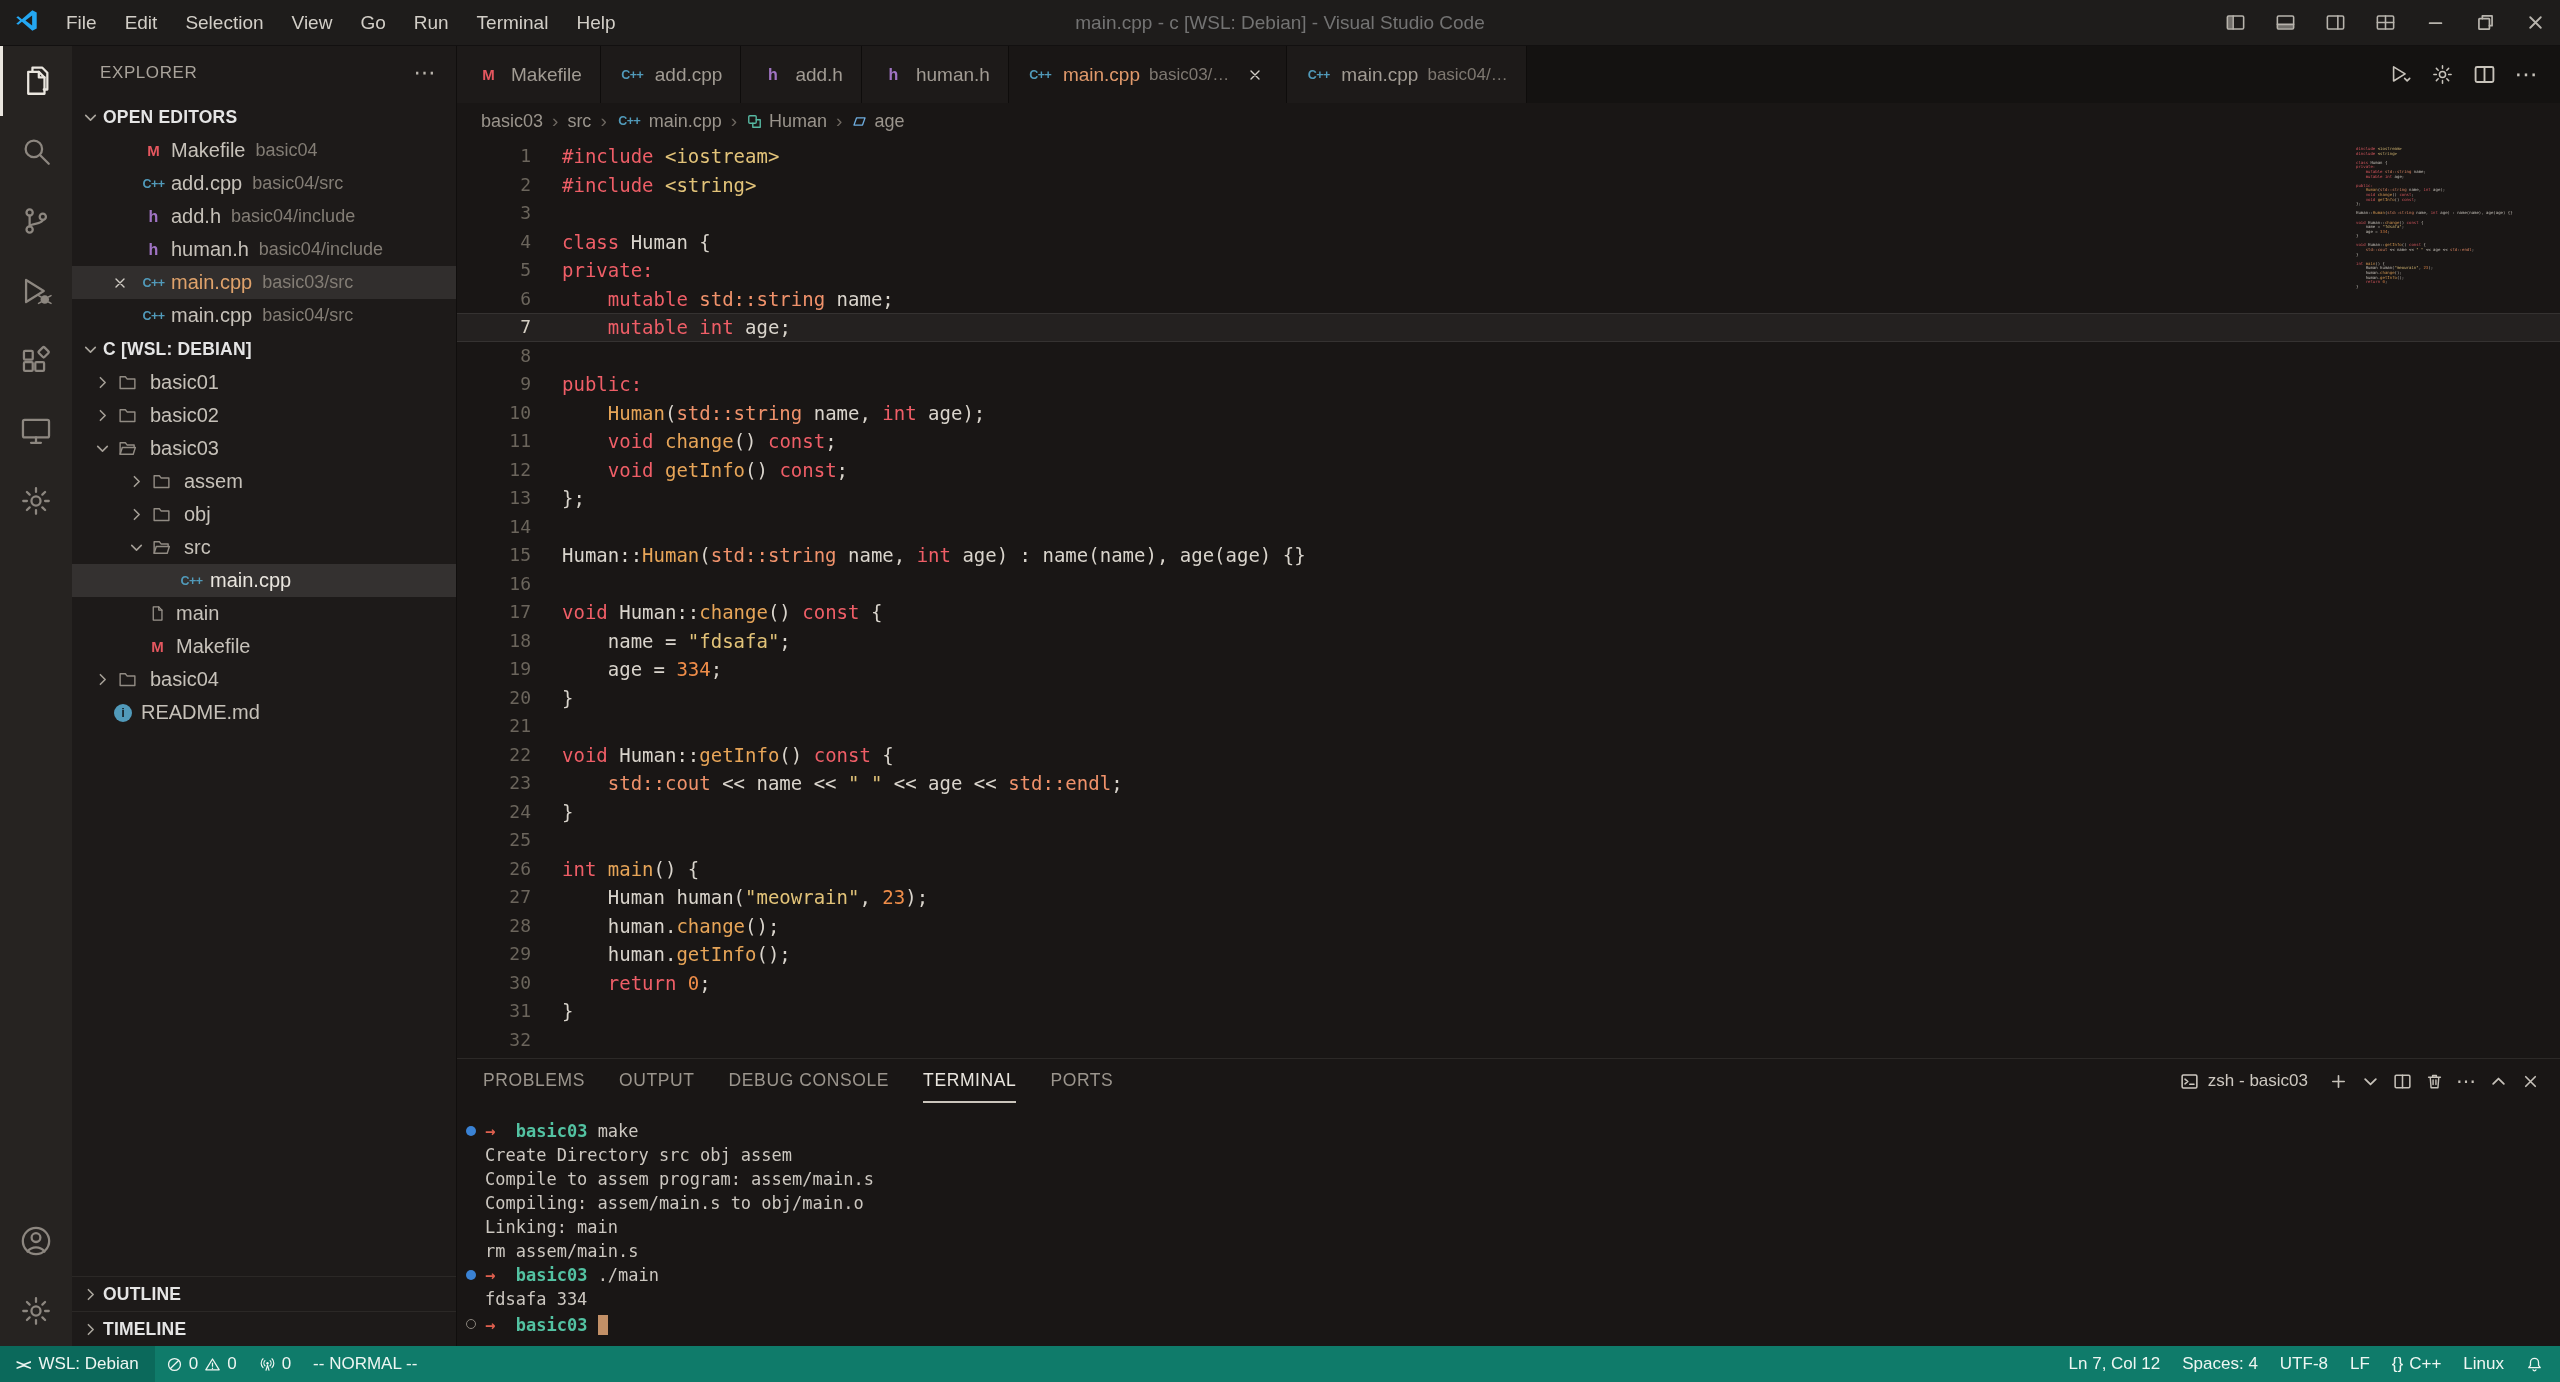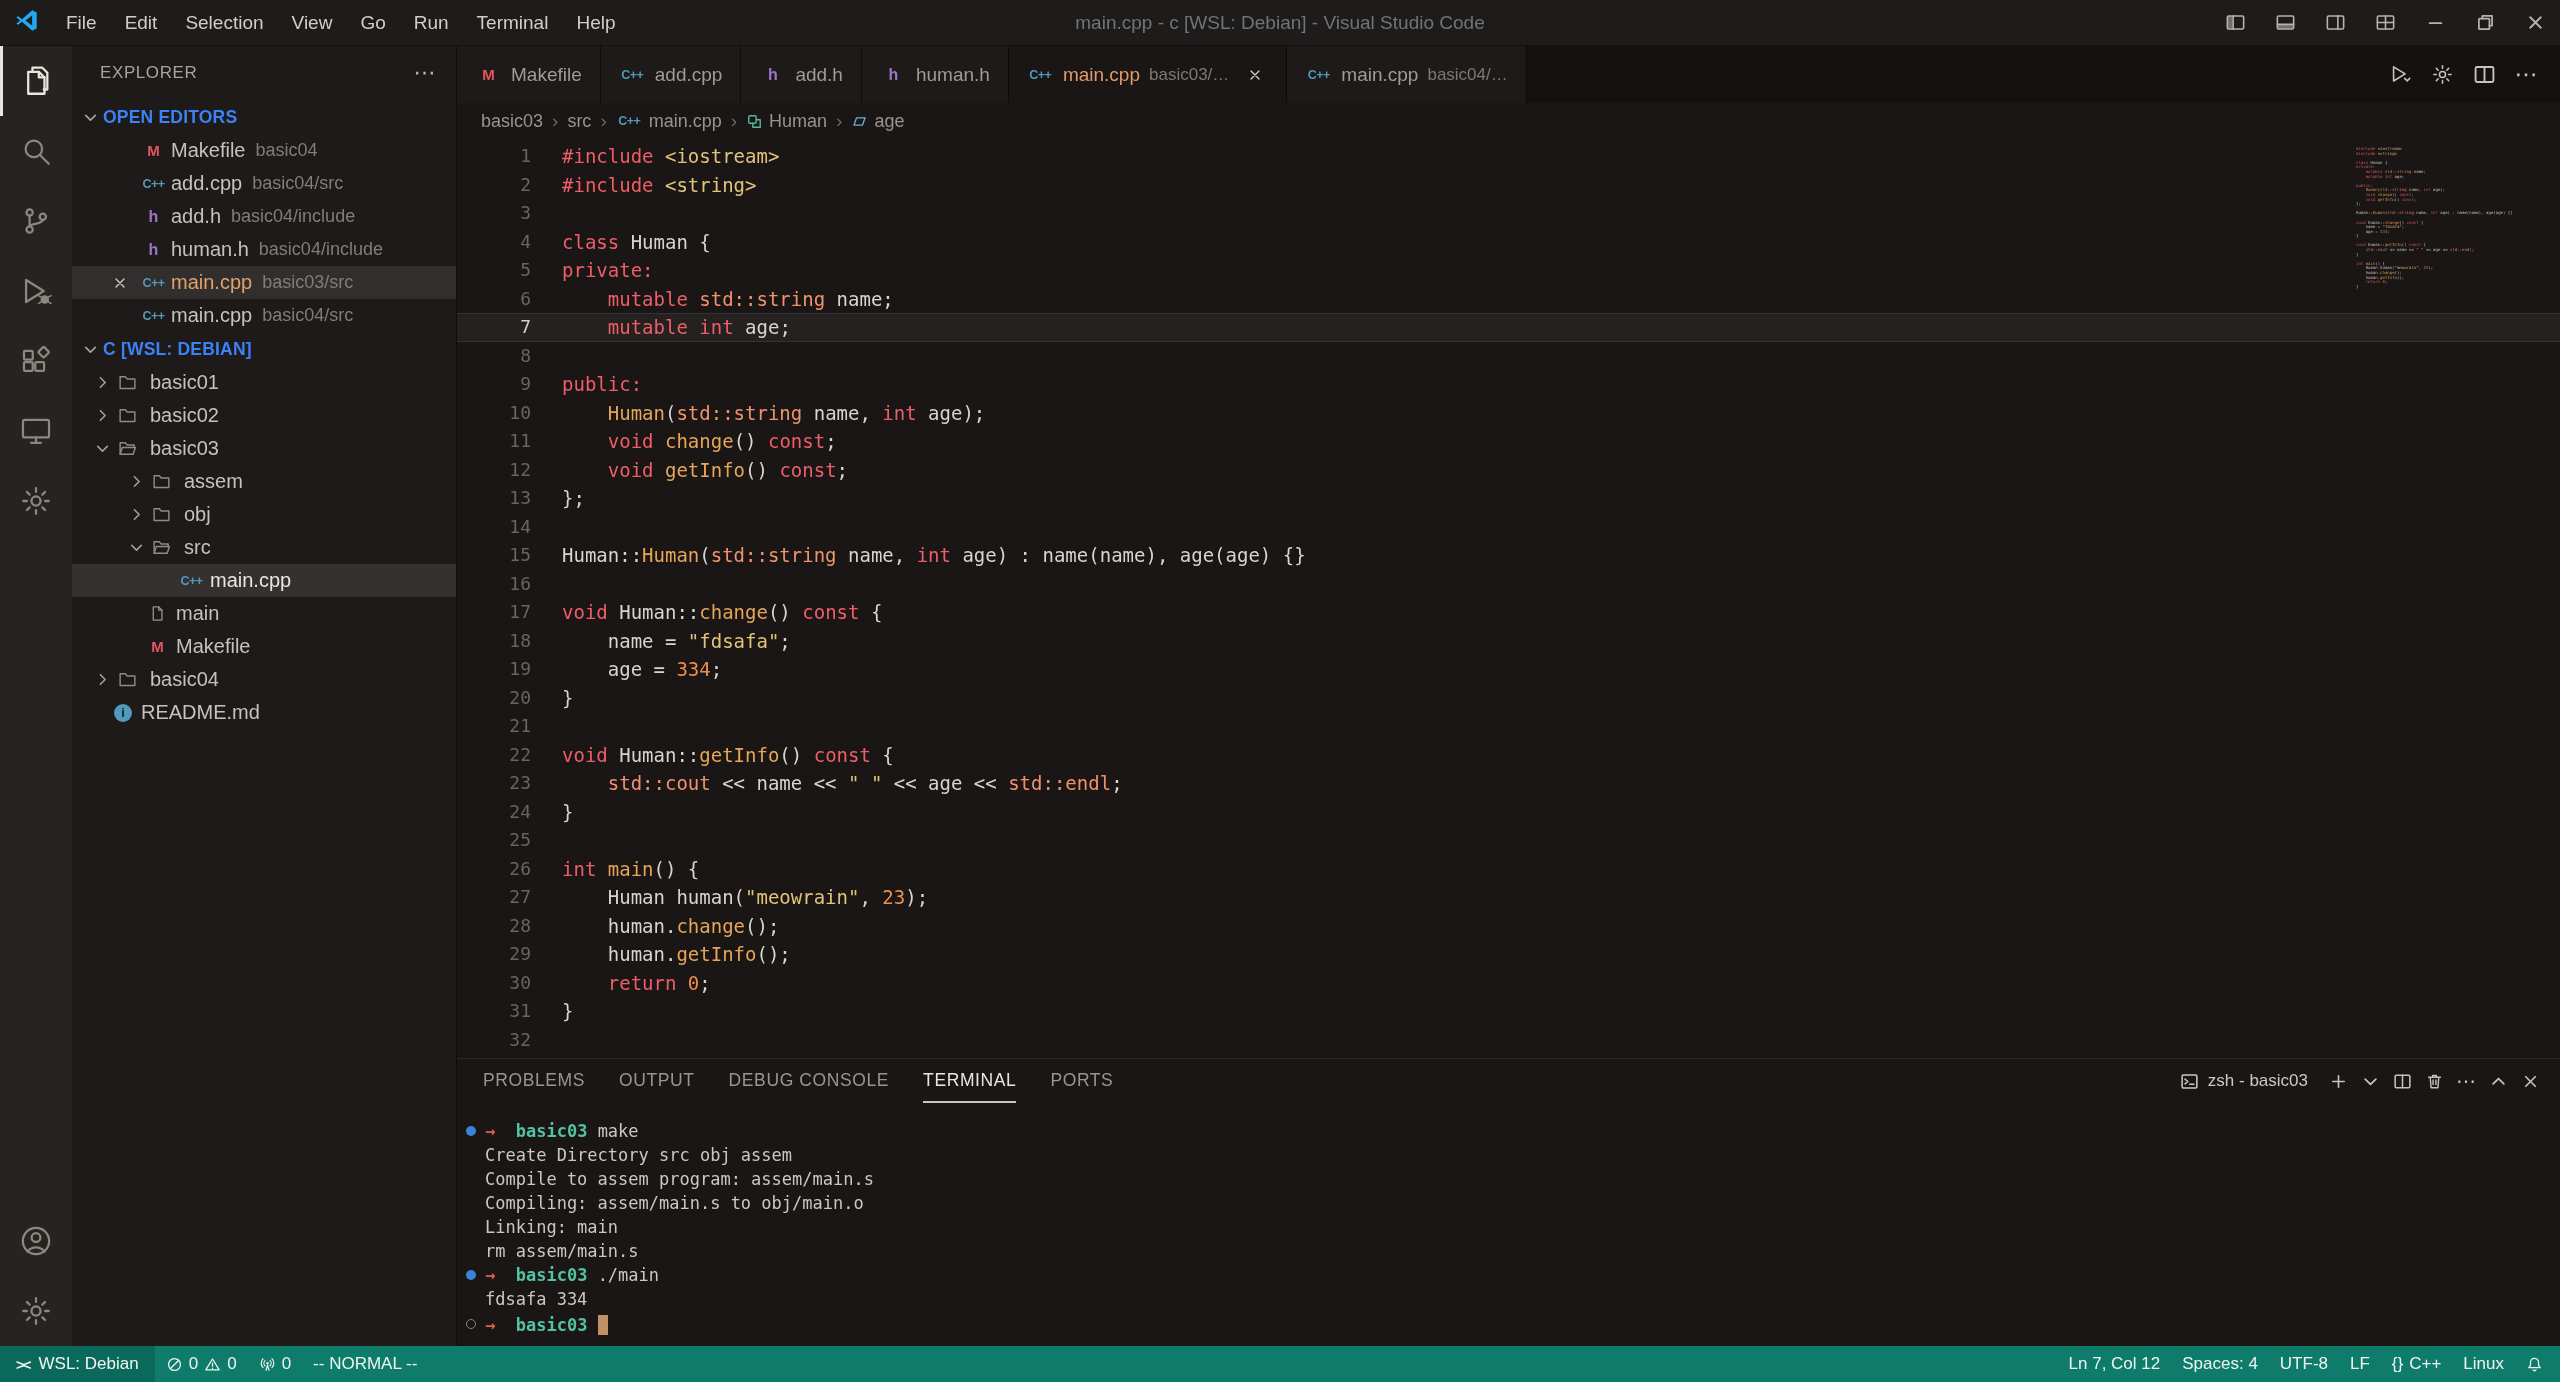--- a/index.html
+++ b/index.html
@@ -32,21 +32,21 @@
 .ab-item.active{color:#eae6df;box-shadow:inset 3px 0 0 #eae6df}
 .ab-bottom{margin-top:auto}
 
 
 .sidebar{width:385px;background:#1d1a19;border-right:1px solid #100e0d;flex:none;
   display:flex;flex-direction:column;color:#c6c1b9;font-size:20px}
 .sb-title{display:flex;align-items:center;height:54px;padding:0 20px 0 28px;
   font-size:17px;letter-spacing:.6px;color:#a9a39b}
 .kebab{margin-left:auto;font-size:22px;color:#b9b4ac}
 .sec-h{display:flex;align-items:center;gap:4px;height:34px;padding-left:10px;
-  font-weight:700;font-size:17.5px;color:#3b82f6;letter-spacing:.2px}
+  font-weight:700;font-size:17.5px;color:#e5e5e5;letter-spacing:.2px}
 .sec-h .tw{display:flex;color:#aba69e}
 .sec-h svg{width:17px;height:17px}
 .sb-foot{margin-top:auto}
 .sec-h.bord{border-top:1px solid #2b2826;height:35px}
 
 .oe-row{height:33px;display:flex;align-items:center;padding-left:40px;position:relative}
 .oe-row.active{background:rgba(255,255,255,.09)}
 .oe-action{width:28px;height:22px;display:flex;align-items:center;color:#cfcbc4}
 .oe-action svg{width:16px;height:16px}
 .oe-name{margin-left:4px;color:#c6c1b9;white-space:nowrap}
@@ -496,20 +496,38 @@
                 </svg>
               </span>
               <span class="tree-label">basic04</span>
             </div>
             <div class="tree-row" style="padding-left: 22px;">
               <span class="twisty-sp"></span>
               <span class="fi fi-readme" style="color: rgb(23, 36, 43); background: rgb(81, 154, 186);">i</span>
               <span class="tree-label">README.md</span>
             </div>
           </div>
+      </div>
+      <div class="sb-foot">
+        <div class="sec-h bord">
+          <span class="tw">
+              <svg viewBox="0 0 16 16" fill="none" stroke="currentColor" stroke-width="1.5" stroke-linecap="round" stroke-linejoin="round">
+                <path d="M6 3.5L10.5 8 6 12.5"></path>
+              </svg>
+            </span>
+          <span>OUTLINE</span>
+        </div>
+        <div class="sec-h bord">
+          <span class="tw">
+              <svg viewBox="0 0 16 16" fill="none" stroke="currentColor" stroke-width="1.5" stroke-linecap="round" stroke-linejoin="round">
+                <path d="M6 3.5L10.5 8 6 12.5"></path>
+              </svg>
+            </span>
+          <span>TIMELINE</span>
+        </div>
       </div>
     </aside>
 
     <section class="editor-area">
       <div class="tabbar">
         <div class="tabs" id="tabs">
             <div class="tab">
               <span class="fi fi-makefile" style="color: rgb(229, 87, 95);">M</span>
               <span class="tab-label">Makefile</span>
             </div>

